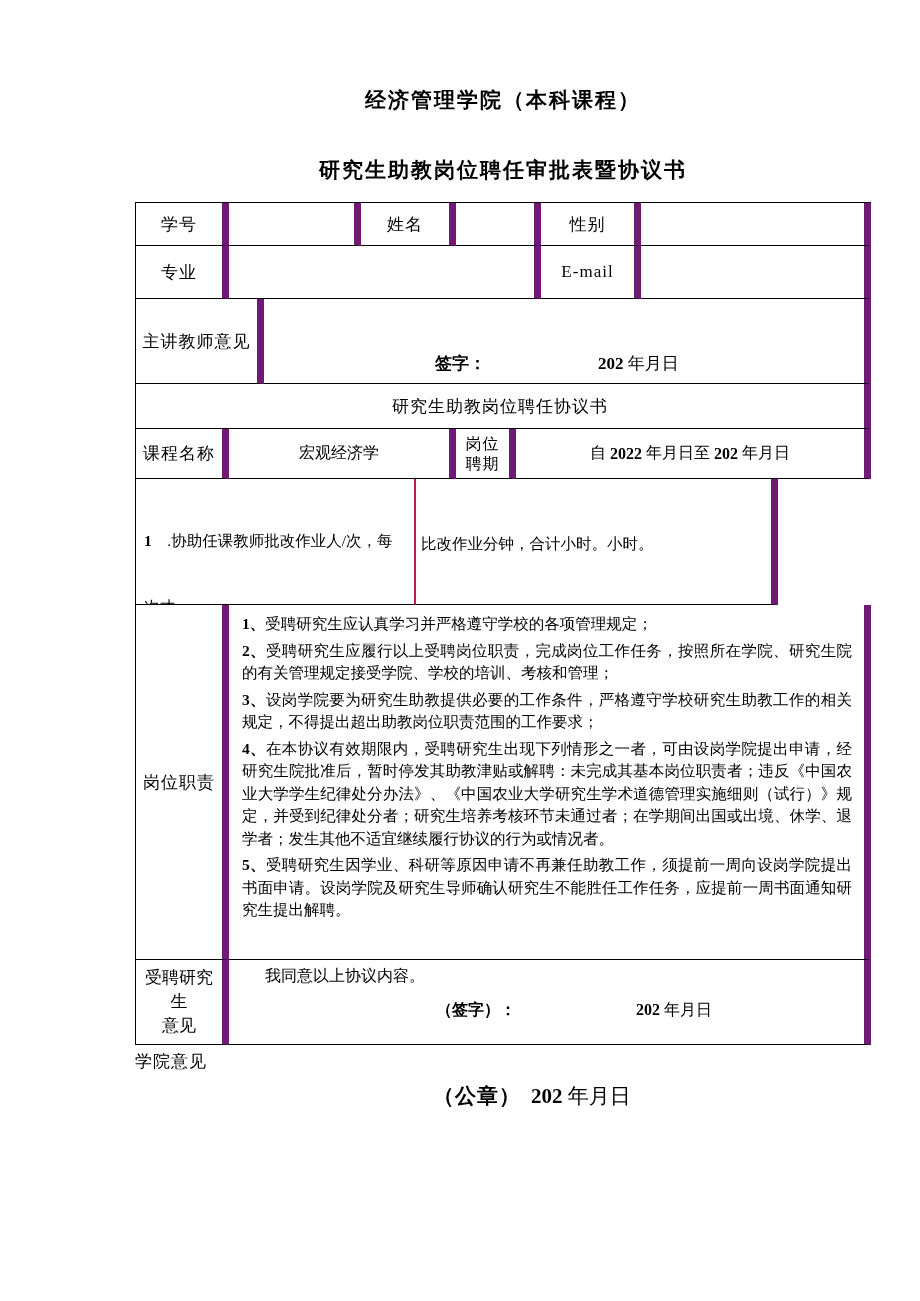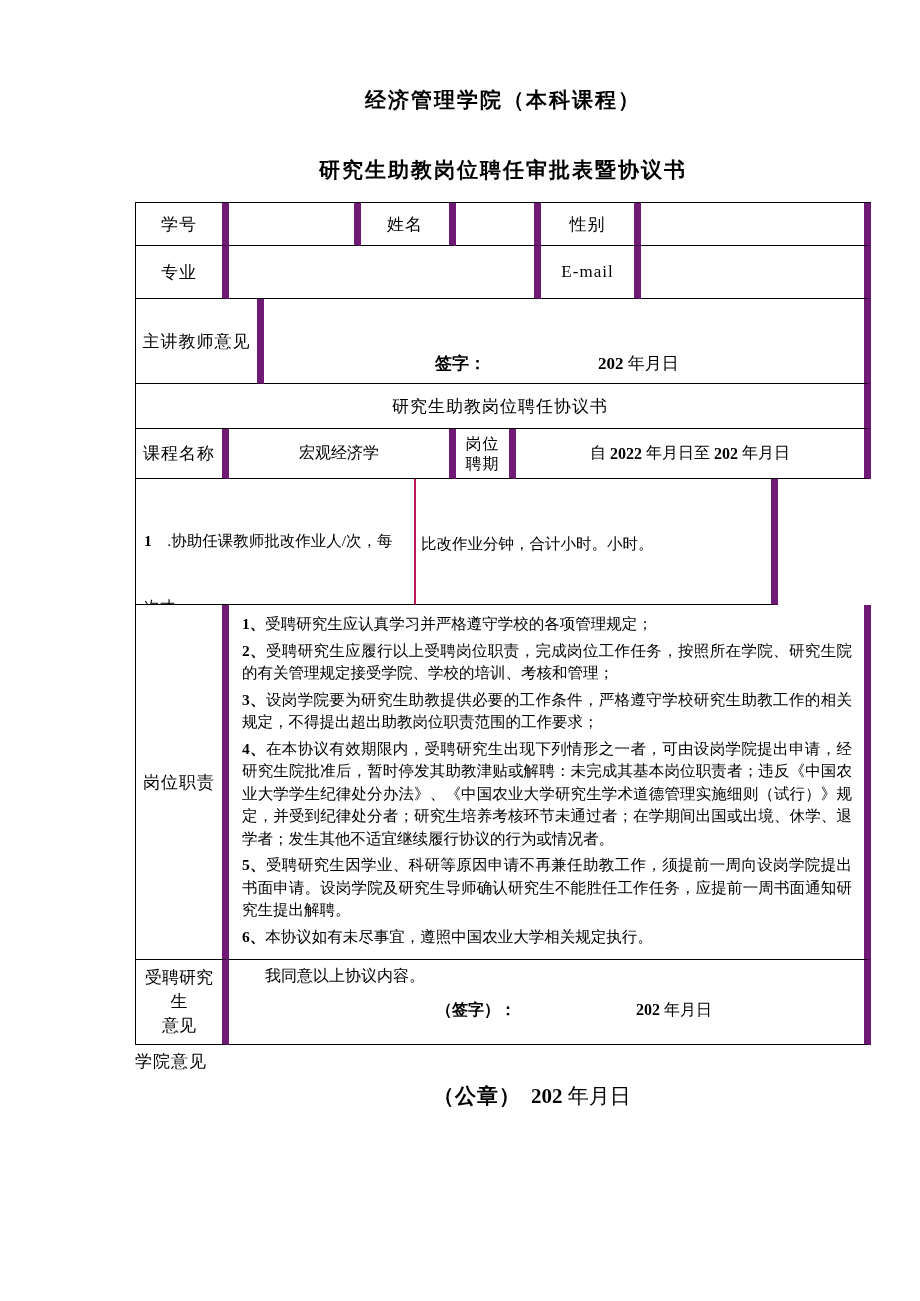--- a/index.html
+++ b/index.html
@@ -125,21 +125,20 @@
     </div>
 
     <div class="row" style="height:355px">
       <div class="cell lbl" style="width:93px">岗位职责</div>
       <div class="cell agr-body" style="width:642px">
         <div class="agr-item"><span class="b">1、</span><span>受聘研究生应认真学习并严格遵守学校的各项管理规定；</span></div>
         <div class="agr-item"><span class="b">2、</span><span>受聘研究生应履行以上受聘岗位职责，完成岗位工作任务，按照所在学院、研究生院的有关管理规定接受学院、学校的培训、考核和管理；</span></div>
         <div class="agr-item"><span class="b">3、</span><span>设岗学院要为研究生助教提供必要的工作条件，严格遵守学校研究生助教工作的相关规定，不得提出超出助教岗位职责范围的工作要求；</span></div>
         <div class="agr-item"><span class="b">4、</span><span>在本协议有效期限内，受聘研究生出现下列情形之一者，可由设岗学院提出申请，经研究生院批准后，暂时停发其助教津贴或解聘：未完成其基本岗位职责者；违反《中国农业大学学生纪律处分办法》、《中国农业大学研究生学术道德管理实施细则（试行）》规定，并受到纪律处分者；研究生培养考核环节未通过者；在学期间出国或出境、休学、退学者；发生其他不适宜继续履行协议的行为或情况者。</span></div>
         <div class="agr-item"><span class="b">5、</span><span>受聘研究生因学业、科研等原因申请不再兼任助教工作，须提前一周向设岗学院提出书面申请。设岗学院及研究生导师确认研究生不能胜任工作任务，应提前一周书面通知研究生提出解聘。</span></div>
-        <div class="agr-item"><span class="b">6、</span><span>本协议如有未尽事宜，遵照中国农业大学相关规定执行。</span></div>
       </div>
     </div>
 
     <div class="row" style="height:85px">
       <div class="cell lbl duty-label" style="width:93px; font-size:17px; line-height:24px">
         <span>受聘研究生</span>
         <span>意见</span>
       </div>
       <div class="cell stud-area" style="width:642px">
         <div class="consent">我同意以上协议内容。</div>

